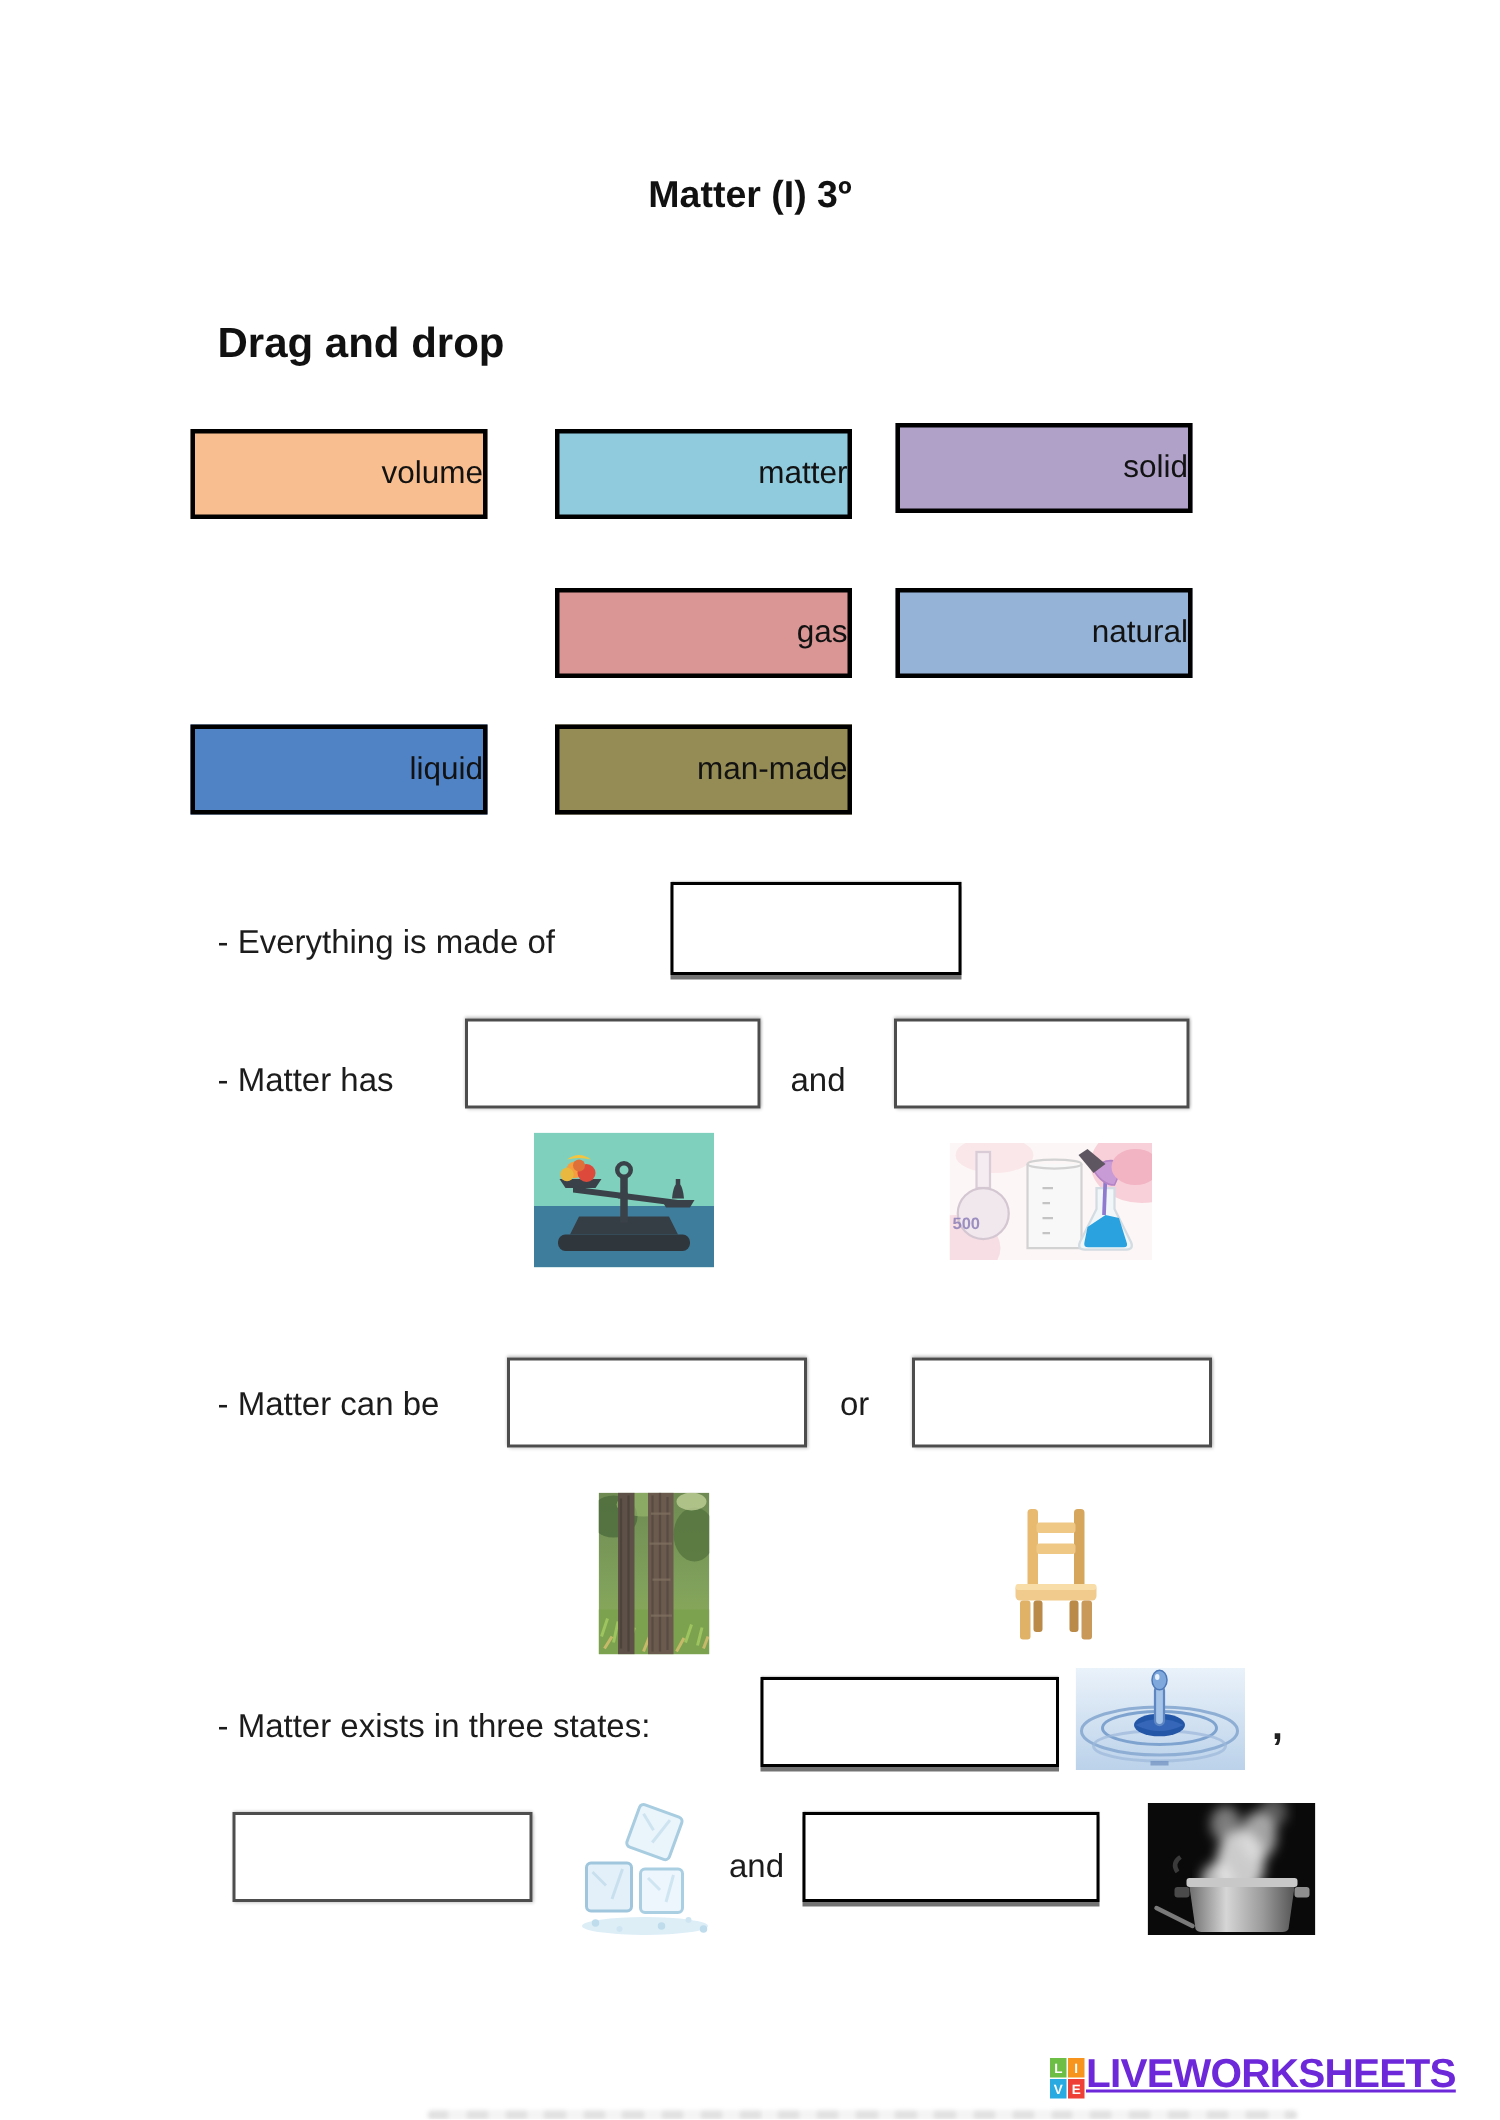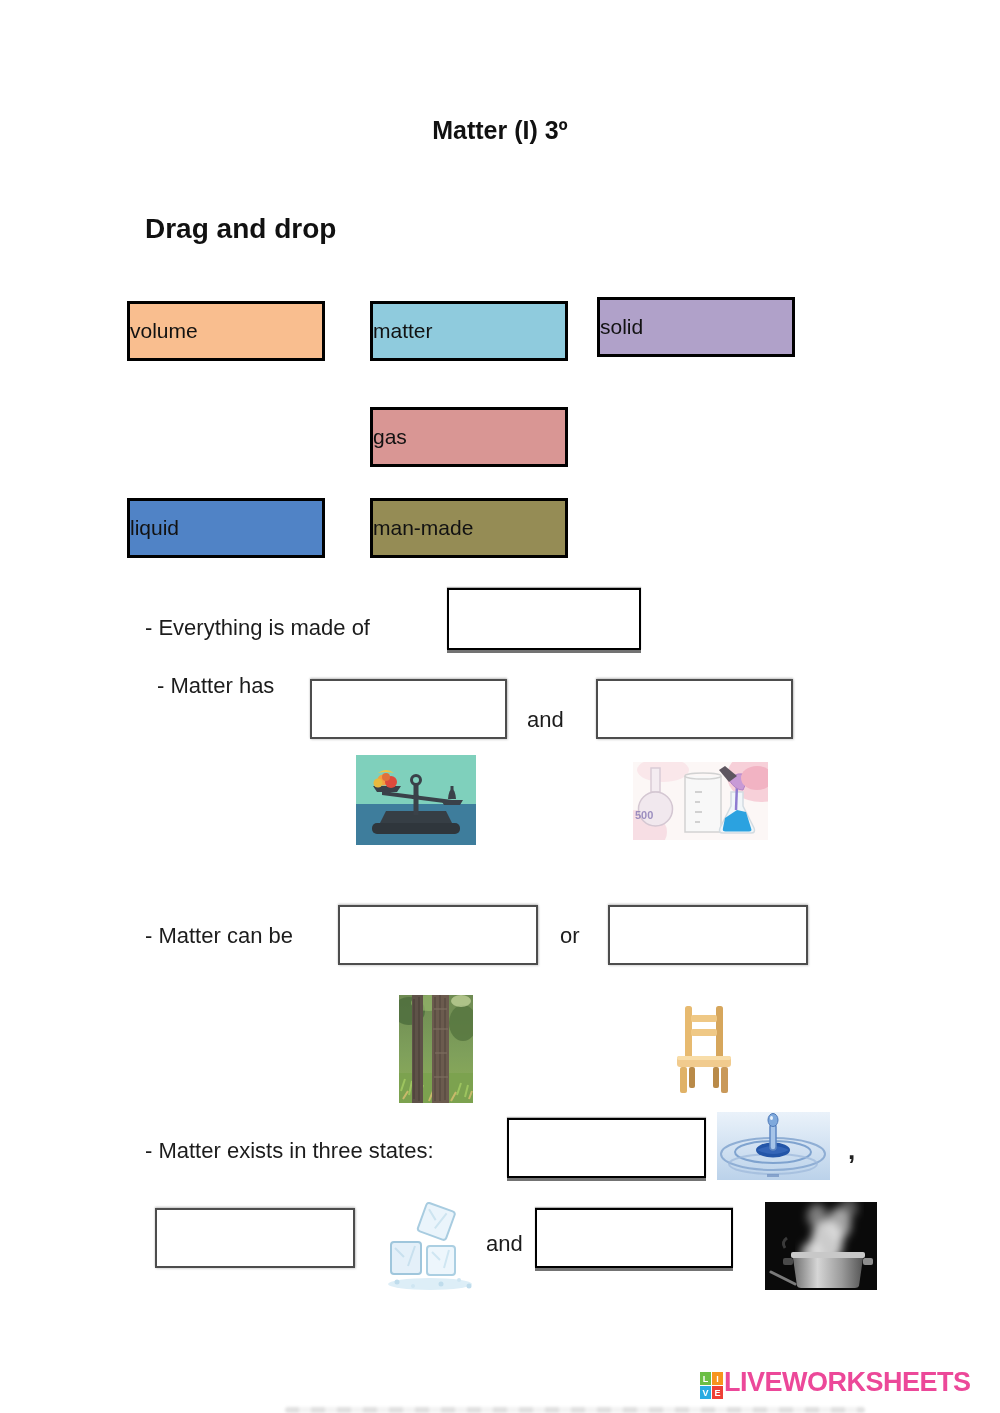--- a/index.html
+++ b/index.html
@@ -5,22 +5,22 @@
   html,body{margin:0;padding:0;background:#fff;}
   #page{
     position:relative;width:1000px;height:1413px;background:#ffffff;
     font-family:"Liberation Sans", sans-serif;color:#1c1c1c;overflow:hidden;
   }
   .abs{position:absolute;}
   .title{width:1000px;text-align:center;font-size:25px;font-weight:bold;color:#111;}
   .instruction{font-size:28px;font-weight:bold;color:#111;}
   .word-box{
     width:198px;height:60px;border:3px solid #000;box-sizing:border-box;
-    display:flex;align-items:center;justify-content:flex-start;
-    font-size:21px;color:#121212;cursor:grab;margin-top:15px;
+    display:flex;align-items:center;justify-content:flex-end;
+    font-size:21px;color:#121212;cursor:grab;
   }
   .sentence{font-size:22px;color:#1c1c1c;white-space:nowrap;}
   .blank{
     box-sizing:border-box;background:#fff;border:2px solid #4d4d4d;
     box-shadow:0 -1px 2px rgba(0,0,0,.25), 1px 1px 2px rgba(0,0,0,.15);
   }
   .blank.dark{border:2px solid #000;box-shadow:0 3px 0 rgba(0,0,0,.55), 0 -1px 1px rgba(0,0,0,.3);}
   .img-frame{overflow:hidden;}
   .img-frame svg{display:block;}
   .comma{font-size:26px;font-weight:bold;color:#222;}
@@ -47,31 +47,34 @@
     </div>
   <div class="abs word-box" style="left: 370px; top: 286px; background: rgb(143, 203, 221);">
       <span>matter</span>
     </div>
   <div class="abs word-box" style="left: 597px; top: 282px; background: rgb(176, 161, 201);">
       <span>solid</span>
     </div>
   <div class="abs word-box" style="left: 370px; top: 392px; background: rgb(217, 150, 148);">
       <span>gas</span>
     </div>
+  <div class="abs word-box" style="left: 597px; top: 392px; background: rgb(149, 179, 215);">
+      <span>natural</span>
+    </div>
   <div class="abs word-box" style="left: 127px; top: 483px; background: rgb(80, 131, 198);">
       <span>liquid</span>
     </div>
   <div class="abs word-box" style="left: 370px; top: 483px; background: rgb(149, 140, 85);">
       <span>man-made</span>
     </div>
 
   <div class="abs sentence" style="left:145px;top:615px;">- Everything is made of</div>
   <div class="abs blank dark" style="left:447px;top:588px;width:194px;height:62px;"></div>
 
-  <div class="abs sentence" style="left:145px;top:673px;margin-left:12px;">- Matter has</div>
+  <div class="abs sentence" style="left:145px;top:707px;">- Matter has</div>
   <div class="abs blank" style="left:310px;top:679px;width:197px;height:60px;"></div>
   <div class="abs sentence" style="left:527px;top:707px;">and</div>
   <div class="abs blank" style="left:596px;top:679px;width:197px;height:60px;"></div>
 
   <div class="abs img-frame" style="left:356px;top:755px;width:120px;height:90px;">
     <svg width="120" height="90" viewBox="0 0 120 90">
       <rect x="0" y="0" width="120" height="90" fill="#7FD0BC"></rect>
       <rect x="0" y="49" width="120" height="41" fill="#3E7D9C"></rect>
       <rect x="16" y="68" width="88" height="11" rx="5" fill="#2F363C"></rect>
       <path d="M24,68 L96,68 L90,56 L30,56 Z" fill="#363E45"></path>
@@ -239,17 +242,17 @@
       <path d="M20,46 q-4,-6 2,-10" stroke="#3A3A3A" stroke-width="3" fill="none"></path>
     </svg>
   </div>
 
   <div class="abs logo-grid" style="left:700px;top:1372px;">
     <div class="logo-cell" style="background: rgb(108, 190, 69);">L</div>
     <div class="logo-cell" style="background: rgb(247, 148, 30);">I</div>
     <div class="logo-cell" style="background: rgb(41, 171, 226);">V</div>
     <div class="logo-cell" style="background: rgb(238, 64, 54);">E</div>
   </div>
-  <div class="abs brand" style="left: 724px; top: 1367px; color: #ec4899;">LIVEWORKSHEETS</div>
+  <div class="abs brand" style="left: 724px; top: 1367px; color: #6d28d9; text-decoration: underline;">LIVEWORKSHEETS</div>
 
   <div class="abs cutoff" style="left:285px;top:1407px;width:580px;"></div>
 
 </div>
 
 </body></html>

